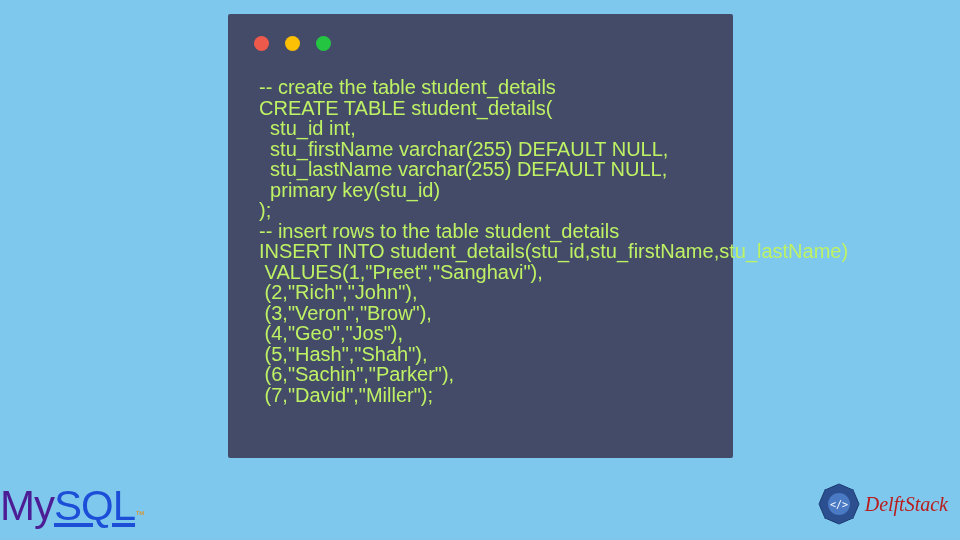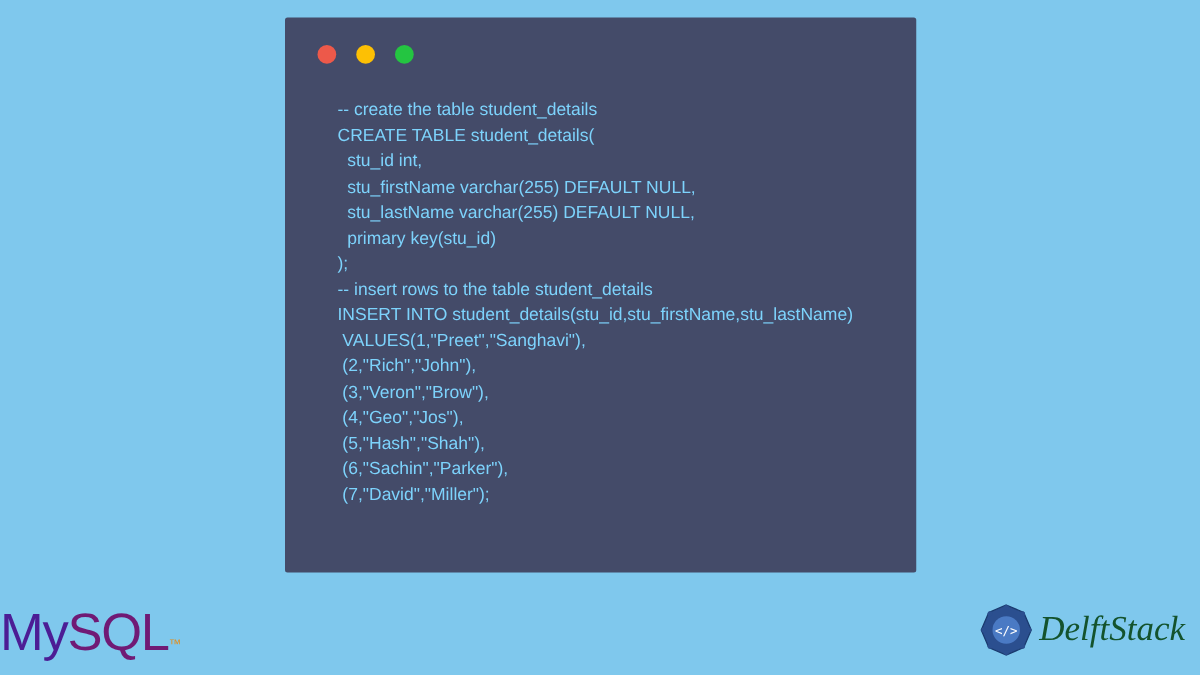--- a/index.html
+++ b/index.html
@@ -26,55 +26,55 @@
     }
     .dot {
       width: 15px;
       height: 15px;
       border-radius: 50%;
     }
     .dot-red { background: #ed594a; }
     .dot-yellow { background: #fdc004; }
     .dot-green { background: #24c541; }
     .code-content {
-      padding: 26px 42px 0;
-      color: #7dd3fc;
-      font-size: 14px;
+      padding: 26px 31px 0;
+      color: #bef264;
+      font-size: 20px;
       line-height: 20.5px;
       font-family: Arial, sans-serif;
       white-space: pre;
     }
     .mysql-logo {
       position: absolute;
       left: 0;
       bottom: 10px;
       font-family: Arial, sans-serif;
       font-size: 42px;
       font-weight: 400;
       letter-spacing: -1px;
     }
     .mysql-my { color: #4c1d95; }
-    .mysql-sql { color: #701a75; }
+    .mysql-sql { color: #1d4ed8; text-decoration: underline; }
     .mysql-tm { font-size: 10px; color: #e48e1a; vertical-align: baseline; position: relative; top: -2px; }
     .delftstack {
       position: absolute;
       right: 12px;
       bottom: 14px;
       display: flex;
       align-items: center;
       gap: 4px;
     }
     .delftstack-icon {
       width: 44px;
       height: 44px;
       position: relative;
     }
     .delftstack-text {
-      color: #14532d;
-      font-size: 28px;
+      color: #b91c1c;
+      font-size: 20px;
       font-style: italic;
       font-weight: 400;
       font-family: Georgia, serif;
     }
   </style>
 </head>
 <body>
 
 <div class="code-window">
   <div class="window-controls">

